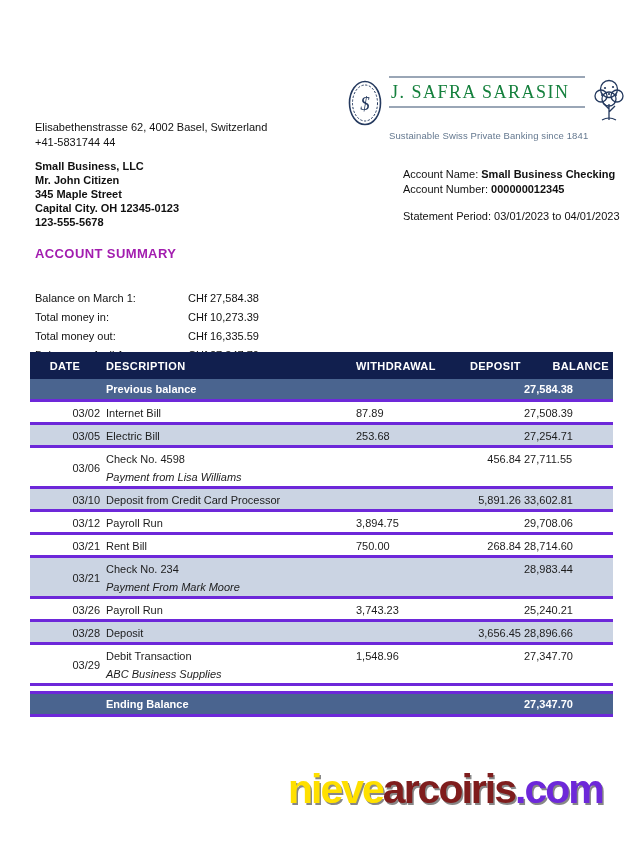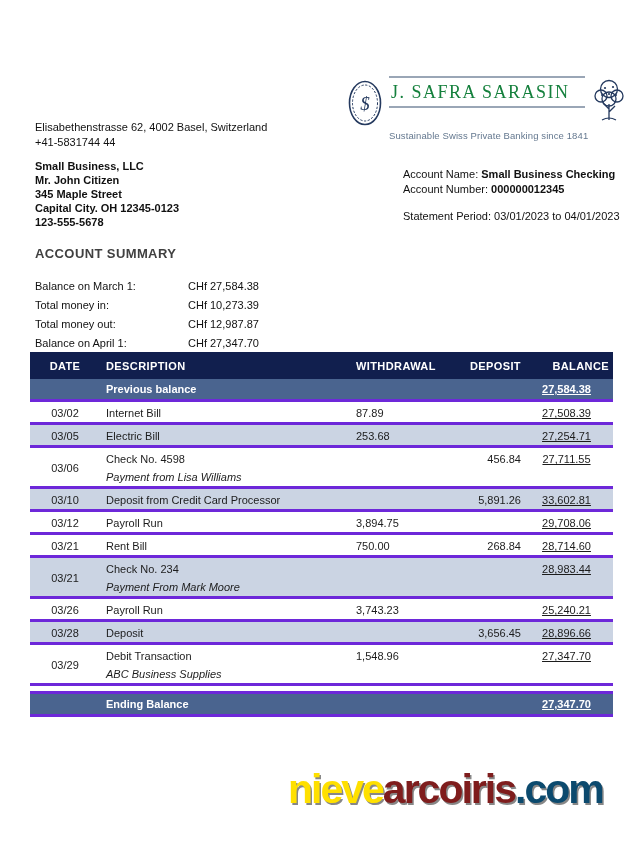--- a/index.html
+++ b/index.html
@@ -25,65 +25,65 @@
   .sender { position:absolute; left:35px; top:120px; font-size:11px; line-height:15px; color:#111; }
   .customer { position:absolute; left:35px; top:159px; font-size:11px; line-height:14px; font-weight:bold; color:#111; }
 
   
   .account-info { position:absolute; left:403px; top:167px; font-size:11px; line-height:15px; color:#111; }
   .account-info .period { margin-top:12px; }
   .account-info b { font-weight:bold; }
 
   
   .summary { position:absolute; left:35px; top:246px; }
-  .summary-title { font-size:13px; font-weight:bold; color:#404040; letter-spacing:.4px; margin-bottom:16px; }
+  .summary-title { font-size:13px; font-weight:bold; color:#a21caf; letter-spacing:.4px; margin-bottom:28px; }
   .summary-row { font-size:11px; line-height:19px; color:#111; }
   .summary-row .lbl { display:inline-block; width:153px; }
 
   
   .tx-wrap { position:absolute; left:30px; top:352px; width:583px; }
   table { width:583px; border-collapse:collapse; table-layout:fixed; font-size:11px; }
   col.c-date { width:70px; } col.c-desc { width:250px; }
   col.c-wd { width:88px; } col.c-dep { width:86px; } col.c-bal { width:89px; }
   thead th {
     background:#111f4e; color:#ffffff; font-weight:bold; letter-spacing:.4px;
     padding:8px 0 7px 0; font-size:11px;
   }
   th.h-date { text-align:center; }
   th.h-desc { text-align:left; padding-left:6px; }
   th.h-wd   { text-align:left; padding-left:6px; }
   th.h-dep  { text-align:right; padding-right:3px; }
   th.h-bal  { text-align:right; padding-right:4px; }
 
   tbody td { vertical-align:top; padding:5px 0 3px 0; color:#1c1c1c; }
   tbody tr { border-bottom:3px solid #6d28d9; }
-  td.date { text-align:center; vertical-align:middle; }
+  td.date { text-align:right; vertical-align:middle; }
   td.desc { padding-left:6px; }
   td.wd   { text-align:left; padding-left:6px; }
   td.dep  { text-align:right; padding-right:3px; }
-  td.bal  { text-align:center; padding-right:4px;text-decoration:underline; }
+  td.bal  { text-align:left; padding-right:4px; }
   .note { font-style:italic; margin-top:6px; }
   .note:empty { display:none; margin:0; }
   tr.stripe td { background:#cbd4e3; }
   tr.band td {
     background:#4a648f; color:#ffffff; font-weight:bold; padding:4px 0 4px 0;
   }
   tr.band td.desc { padding-left:6px; }
   tr.band td.bal { padding-right:4px; }
   tr.gap td { padding:0; height:8px; background:#fff; }
 
   
   .watermark {
     position:absolute; left:288px; top:766px; width:340px;
     font-size:41px; font-weight:bold; letter-spacing:-2px; white-space:nowrap;
     text-shadow:1.5px 1.5px 0 rgba(70,70,70,.65);
   }
   .wm-1 { color:#ffe000; }
   .wm-2 { color:#7f1d1d; }
-  .wm-3 { color:#0c4a6e;margin-top:41px; }
+  .wm-3 { color:#6d28d9;margin-top:41px; }
 </style>
 </head>
 <body>
 
 <div class="page">
 
   <div class="logo-block">
     <svg class="crest" width="36" height="50" viewBox="0 0 36 50">
       <ellipse cx="18" cy="25" rx="15.5" ry="21.5" fill="none" stroke="#24395e" stroke-width="1.6"></ellipse>
       <ellipse cx="18" cy="25" rx="12.5" ry="18" fill="none" stroke="#24395e" stroke-width="1" stroke-dasharray="2.2 1.6"></ellipse>
@@ -130,21 +130,21 @@
   <div class="account-info">
     <div><span>Account Name: </span><b>Small Business Checking</b></div>
     <div><span>Account Number: </span><b>000000012345</b></div>
     <div class="period">Statement Period: 03/01/2023 to 04/01/2023</div>
   </div>
 
   <div class="summary">
     <div class="summary-title">ACCOUNT SUMMARY</div>
     <div class="summary-row"><span class="lbl">Balance on March 1:</span><span>CHf 27,584.38</span></div>
     <div class="summary-row"><span class="lbl">Total money in:</span><span>CHf 10,273.39</span></div>
-    <div class="summary-row"><span class="lbl">Total money out:</span><span>CHf 12,987.87</span></div>
+    <div class="summary-row"><span class="lbl">Total money out:</span><span>CHf 16,335.59</span></div>
     <div class="summary-row"><span class="lbl">Balance on April 1:</span><span>CHf 27,347.70</span></div>
   </div>
 
   <div class="tx-wrap">
     <table>
       <colgroup>
           <col class="c-date">
           <col class="c-desc">
           <col class="c-wd">
           <col class="c-dep">

